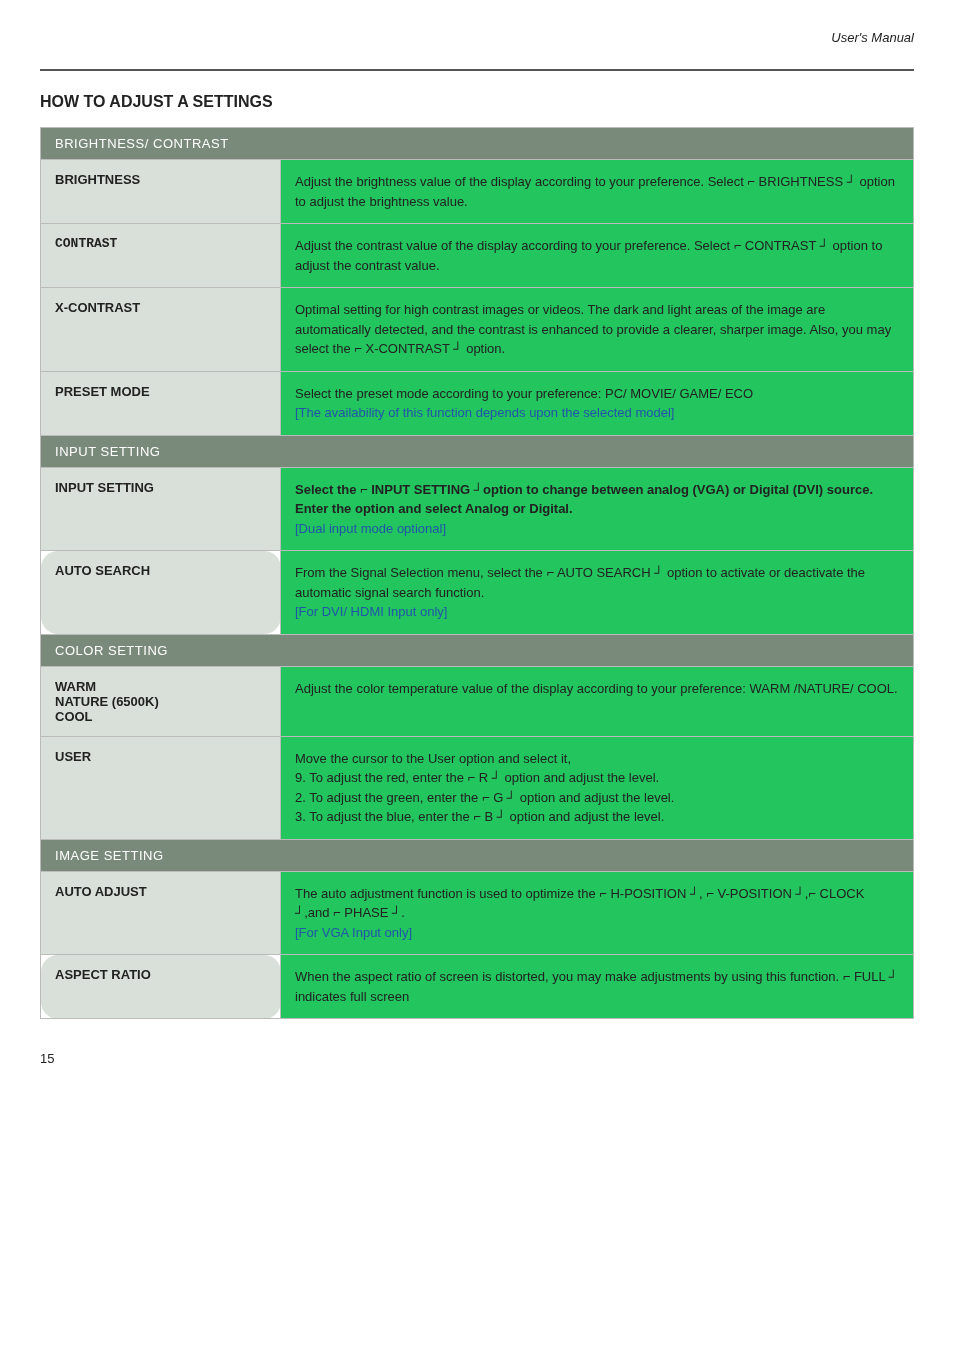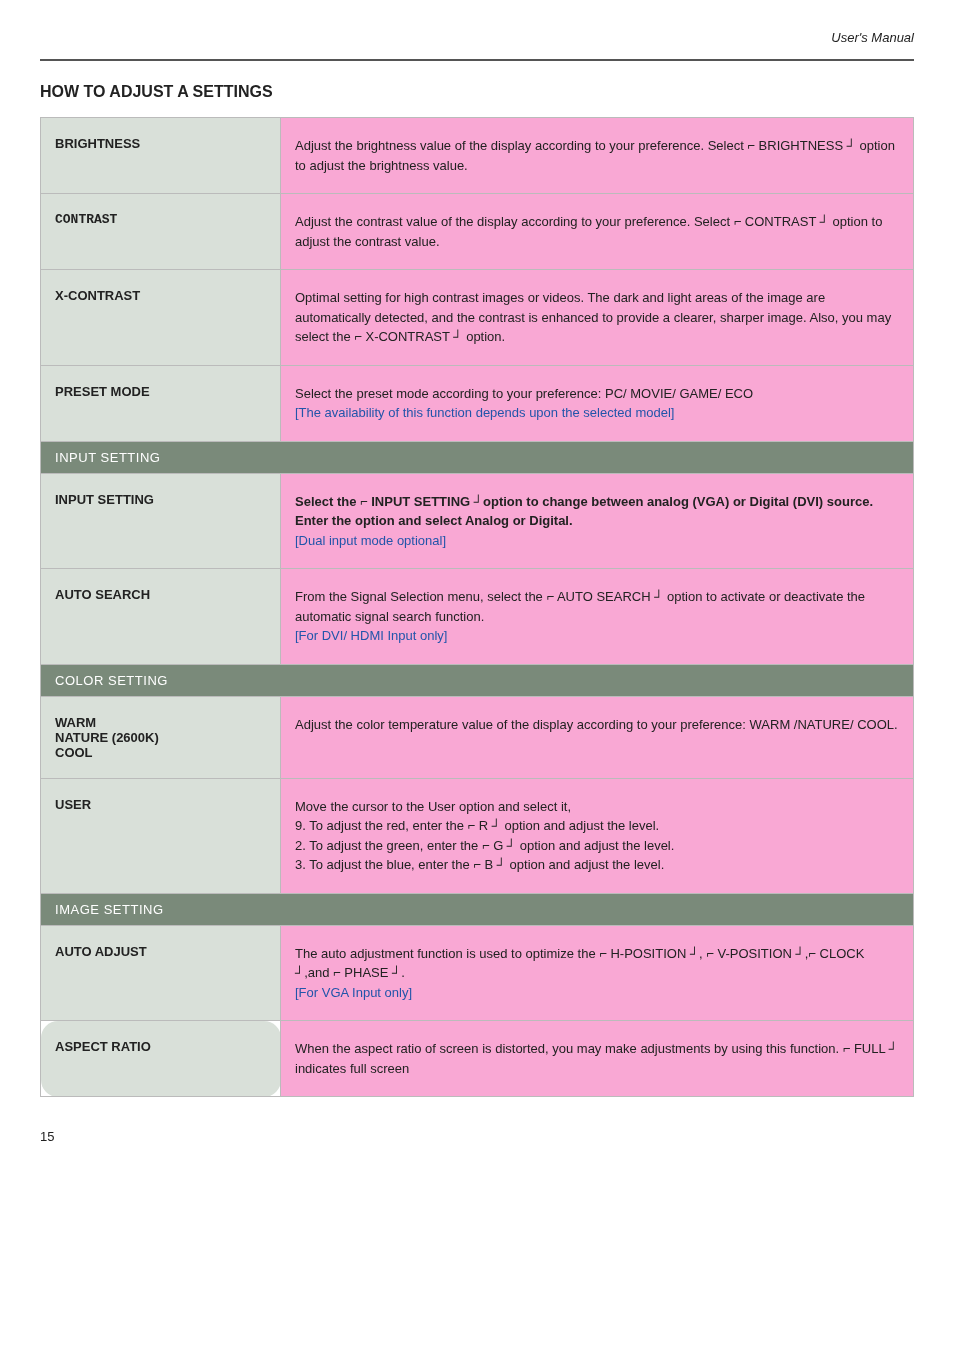--- a/index.html
+++ b/index.html
@@ -10,54 +10,54 @@
       color: #222;
       padding: 30px 40px 40px 40px;
       max-width: 954px;
     }
     .page-header {
       text-align: right;
       font-style: italic;
       font-size: 13px;
       margin-bottom: 6px;
       border-bottom: 2px solid #555;
-      padding-bottom: 14px;
+      padding-bottom: 24px;
     }
     .page-title {
       font-size: 16px;
       font-weight: bold;
       margin: 22px 0 16px 0;
     }
     .settings-table {
       width: 100%;
       border-collapse: collapse;
       border: 1px solid #aaa;
     }
     .settings-table td, .settings-table th {
       border: 1px solid #bbb;
-      padding: 18px 14px;
+      padding: 12px 14px;
       vertical-align: top;
     }
     .section-header td {
       background-color: #7a8a7a;
       color: #fff;
       font-size: 13px;
       letter-spacing: 0.04em;
       padding: 8px 14px;
     }
     .label-cell {
       background-color: #d9e0d9;
       width: 240px;
       font-weight: bold;
       font-size: 13px;
       color: #222;
       vertical-align: middle;
     }
     .desc-cell {
-      background-color: #f9a8d4;
+      background-color: #22c55e;
       font-size: 13px;
       line-height: 1.5;
     }
     .blue-text {
       color: #2255aa;
     }
     .page-footer {
       margin-top: 32px;
       font-size: 13px;
     }
@@ -66,20 +66,23 @@
 <body>
 
 <div class="page-header">
   <span>User's Manual</span>
 </div>
 
 <div class="page-title">HOW TO ADJUST A SETTINGS</div>
 
 <table class="settings-table">
   <tbody id="table-body">
+      <tr class="section-header">
+        <td colspan="2">BRIGHTNESS/ CONTRAST</td>
+      </tr>
       <tr>
         <td class="label-cell" style="white-space: pre-line;">BRIGHTNESS</td>
         <td class="desc-cell">Adjust the brightness value of the display according to your preference. Select ⌐ BRIGHTNESS ┘ option to adjust the brightness value.</td>
       </tr>
       <tr>
         <td class="label-cell" style="white-space: pre-line; font-family: Liberation Mono, monospace;">CONTRAST</td>
         <td class="desc-cell">Adjust the contrast value of the display according to your preference. Select ⌐ CONTRAST ┘ option to adjust the contrast value.</td>
       </tr>
       <tr>
         <td class="label-cell" style="white-space: pre-line;">X-CONTRAST</td>
@@ -90,29 +93,29 @@
         <td class="desc-cell"><span style="white-space: pre-line;">Select the preset mode according to your preference: PC/ MOVIE/ GAME/ ECO</span><br><span class="blue-text">[The availability of this function depends upon the selected model]</span></td>
       </tr>
       <tr class="section-header">
         <td colspan="2">INPUT SETTING</td>
       </tr>
       <tr>
         <td class="label-cell" style="white-space: pre-line;">INPUT SETTING</td>
         <td class="desc-cell"><span style="white-space: pre-line; font-weight: bold;">Select the ⌐ INPUT SETTING ┘option to change between analog (VGA) or Digital (DVI) source. Enter the option and select Analog or Digital.</span><br><span class="blue-text">[Dual input mode optional]</span></td>
       </tr>
       <tr>
-        <td class="label-cell" style="white-space: pre-line;">AUTO SEARCH</td>
+        <td class="label-cell" style="white-space: pre-line; border-radius: 17px;">AUTO SEARCH</td>
         <td class="desc-cell"><span style="white-space: pre-line;">From the Signal Selection menu, select the  ⌐ AUTO SEARCH ┘ option to activate or deactivate the automatic signal search function.</span><br><span class="blue-text">[For DVI/ HDMI Input only]</span></td>
       </tr>
       <tr class="section-header">
         <td colspan="2">COLOR SETTING</td>
       </tr>
       <tr>
         <td class="label-cell" style="white-space: pre-line;">WARM
-NATURE (2600K)
+NATURE (6500K)
 COOL</td>
         <td class="desc-cell"><span style="white-space: pre-line; margin-top: 19px;">Adjust the color temperature value of the display according to your preference: WARM /NATURE/ COOL.</span></td>
       </tr>
       <tr>
         <td class="label-cell" style="white-space: pre-line;">USER</td>
         <td class="desc-cell"><span style="white-space: pre-line;">Move the cursor to the User option and select it,
 9. To adjust the red, enter the ⌐ R ┘ option and adjust the level.
 2. To adjust the green, enter the ⌐ G ┘ option and adjust the level.
 3. To adjust the blue, enter the ⌐ B ┘ option and adjust the level.</span></td>
       </tr>

